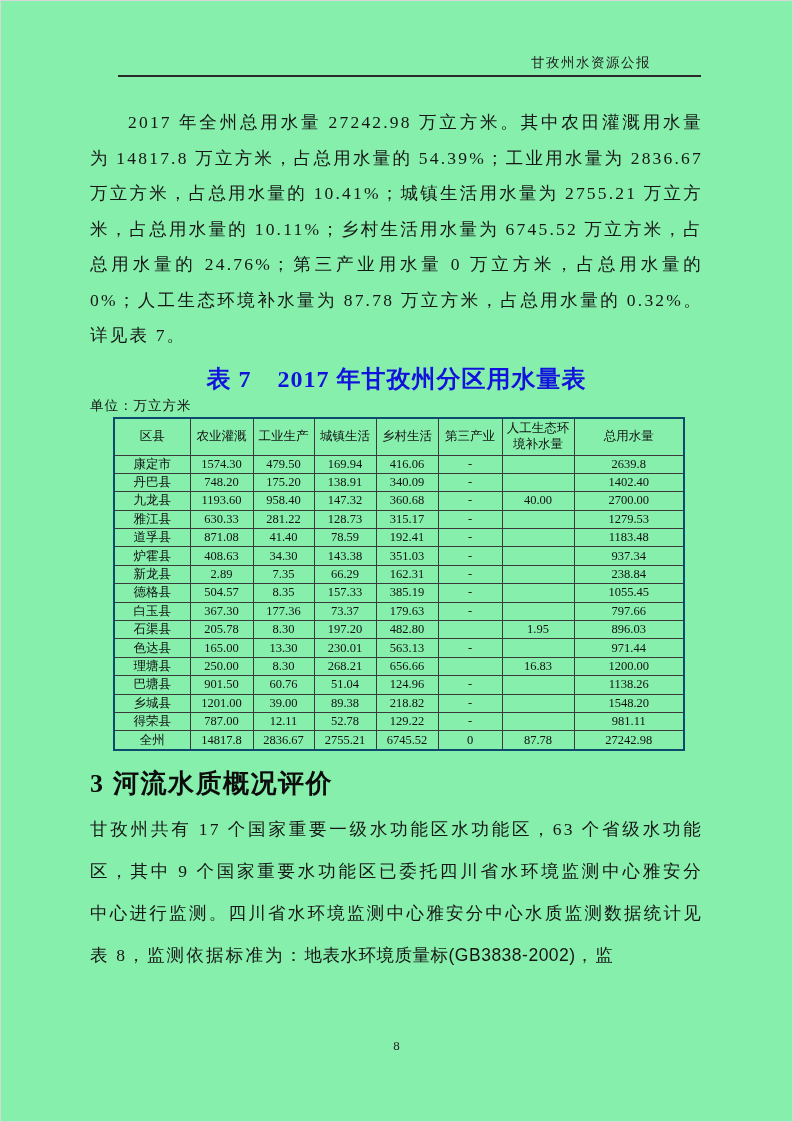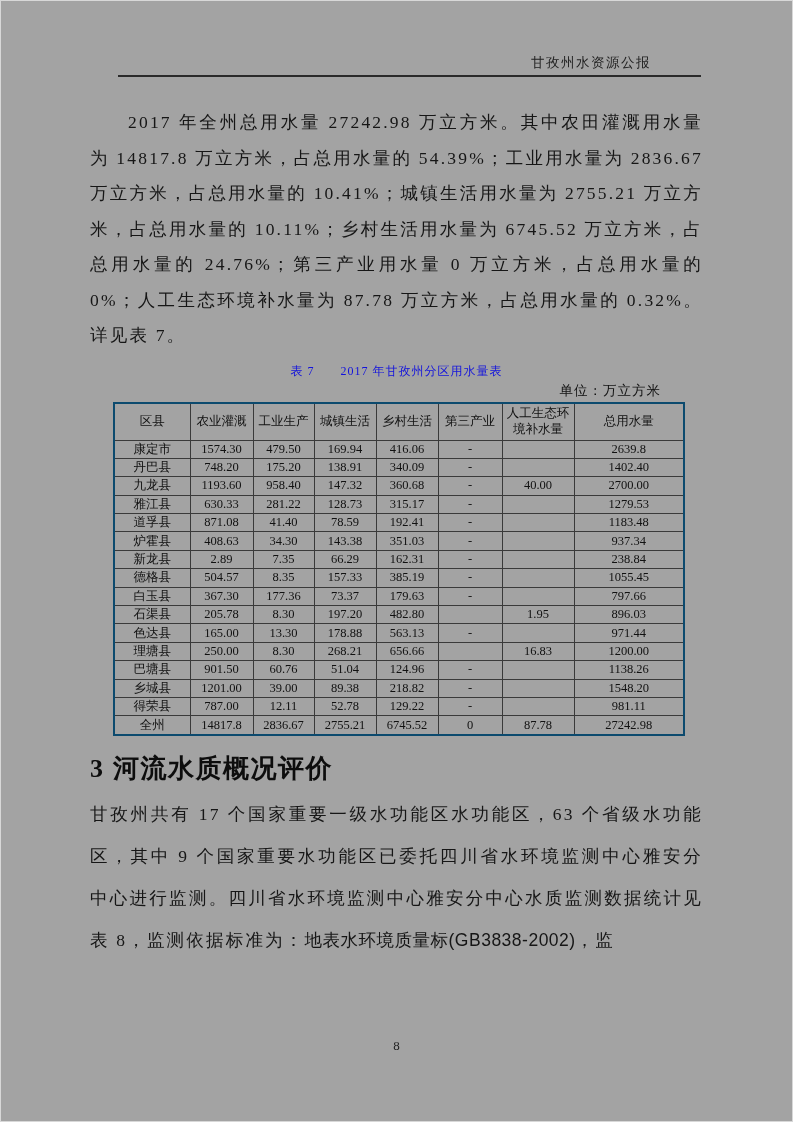--- a/index.html
+++ b/index.html
@@ -1,20 +1,20 @@
 <!DOCTYPE html>
 <html><head>
 <meta charset="utf-8">
 <style>
   html,body { margin:0; padding:0; background:#888; }
   .page {
     position:relative;
     width:793px; height:1122px;
     margin:0 auto;
-    background:#a3a3a3;
+    background:#86efac;
     box-shadow: inset 0 0 0 1px #d8d8d8;
     font-family:"Liberation Serif","DejaVu Serif",serif;
     color:#1a1a1a;
     overflow:hidden;
   }
   .content {
     position:absolute; left:90px; top:0; width:613px;
   }
   
   .running-header {
@@ -50,28 +50,27 @@
   }
   .gb-bold {
     font-family:"Liberation Sans","DejaVu Sans",sans-serif;
     font-weight:normal;
     letter-spacing:0.5px;
   }
   
   .tbl-title {
     margin-top:9px;
     text-align:center;
-    font-size:12px;
-    font-weight:normal;
+    font-size:24px;
+    font-weight:bold;
     letter-spacing:1px;
   }
   .tbl-title .gap { display:inline-block; width:26px; }
   .tbl-unit {
     margin-top:2px;
-    text-align:right;
     padding-right:42px;
     font-size:13.5px;
     letter-spacing:1px;
     color:#111;
   }
   
   table.water {
     margin-left:23px;
     margin-top:2px;
     width:570px;
@@ -252,21 +251,21 @@
             <td>197.20</td>
             <td>482.80</td>
             <td></td>
             <td>1.95</td>
             <td>896.03</td>
           </tr>
           <tr>
             <td>色达县</td>
             <td>165.00</td>
             <td>13.30</td>
-            <td>178.88</td>
+            <td>230.01</td>
             <td>563.13</td>
             <td>-</td>
             <td></td>
             <td>971.44</td>
           </tr>
           <tr>
             <td>理塘县</td>
             <td>250.00</td>
             <td>8.30</td>
             <td>268.21</td>

